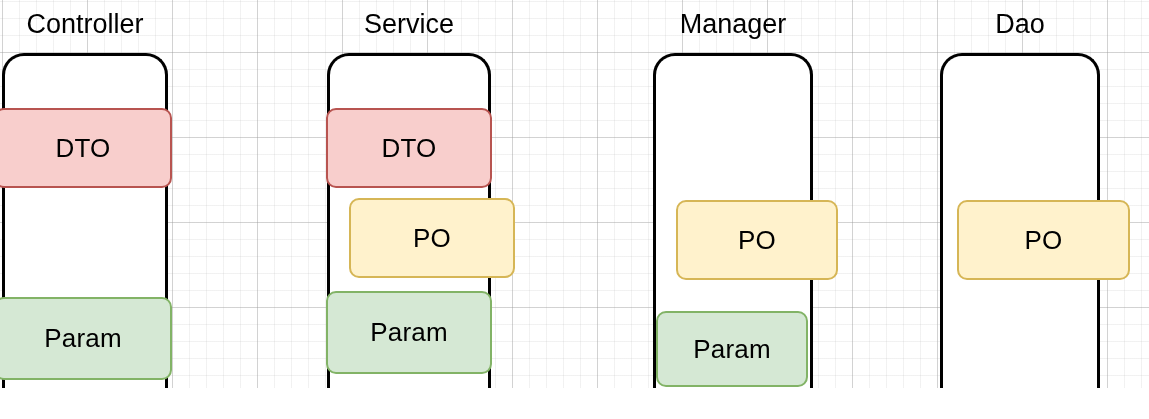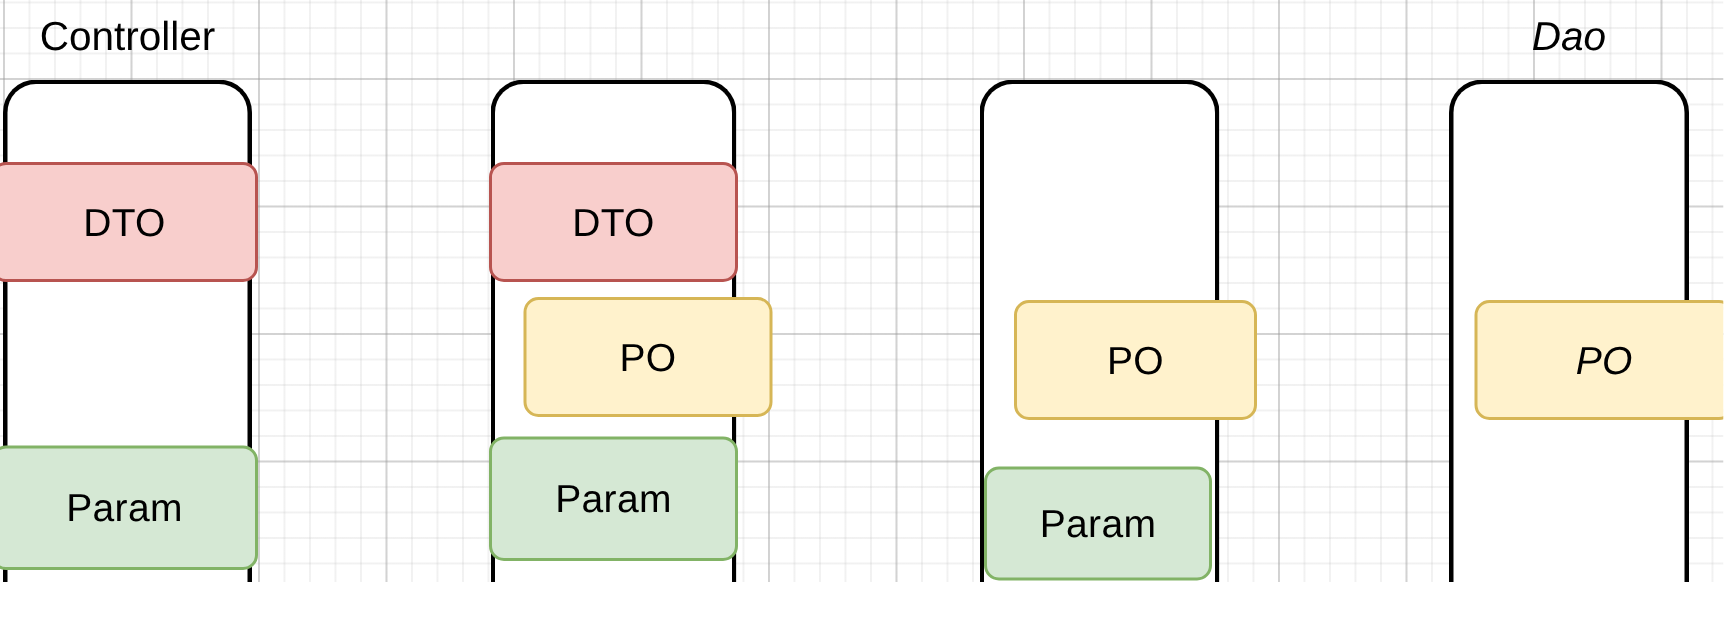--- a/index.html
+++ b/index.html
@@ -91,28 +91,30 @@
 <body>
 
 <div id="canvas">
     <div class="column" style="left: 2px; width: 166px;">
       <div class="col-title">Controller</div>
       <div class="lane"></div>
       <div class="obj obj-dto" style="left: -8px; top: 108px; width: 178px; height: 80px;">DTO</div>
       <div class="obj obj-param" style="left: -8px; top: 297px; width: 178px; height: 83px;">Param</div>
     </div>
     <div class="column" style="left: 327px; width: 164px;">
+      <div class="col-title">Service</div>
       <div class="lane"></div>
       <div class="obj obj-dto" style="left: -1px; top: 108px; width: 166px; height: 80px;">DTO</div>
       <div class="obj obj-po" style="left: -1px; top: 198px; width: 166px; height: 80px;">PO</div>
       <div class="obj obj-param" style="left: -1px; top: 291px; width: 166px; height: 83px;">Param</div>
     </div>
     <div class="column" style="left: 653px; width: 160px;">
+      <div class="col-title">Manager</div>
       <div class="lane"></div>
       <div class="obj obj-po" style="left: 0px; top: 200px; width: 162px; height: 80px;">PO</div>
       <div class="obj obj-param" style="left: 3px; top: 311px; width: 152px; height: 76px;">Param</div>
     </div>
-    <div class="column" style="left: 966px; width: 160px; font-style: italic;">
+    <div class="column" style="left: 940px; width: 160px;">
       <div class="col-title">Dao</div>
       <div class="lane"></div>
       <div class="obj obj-po" style="left: -6px; top: 200px; width: 173px; height: 80px;">PO</div>
     </div>
   </div>
 
 </body></html>

